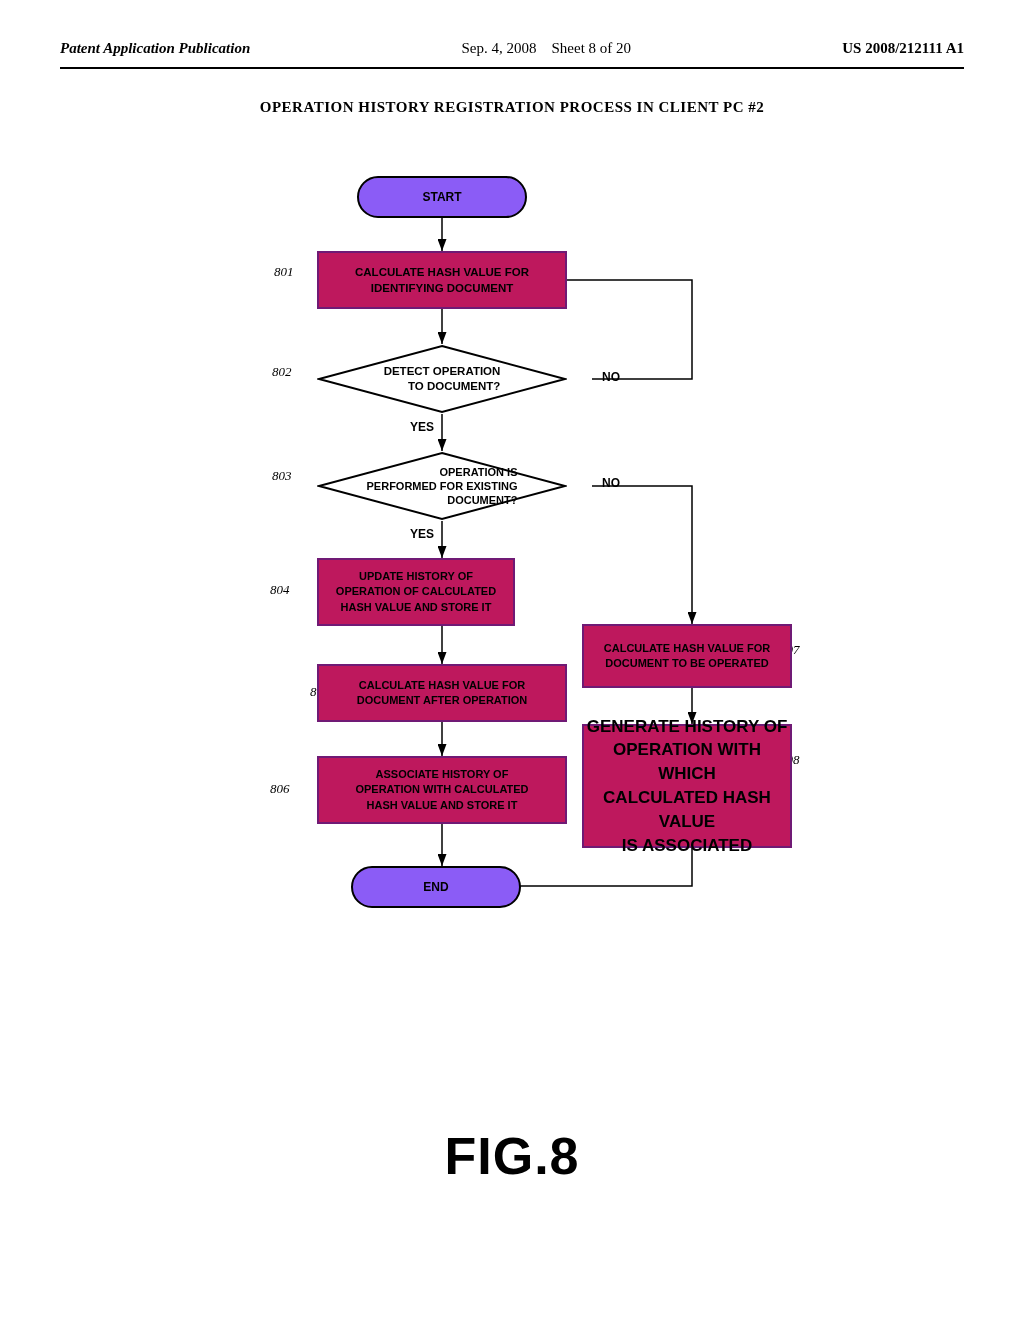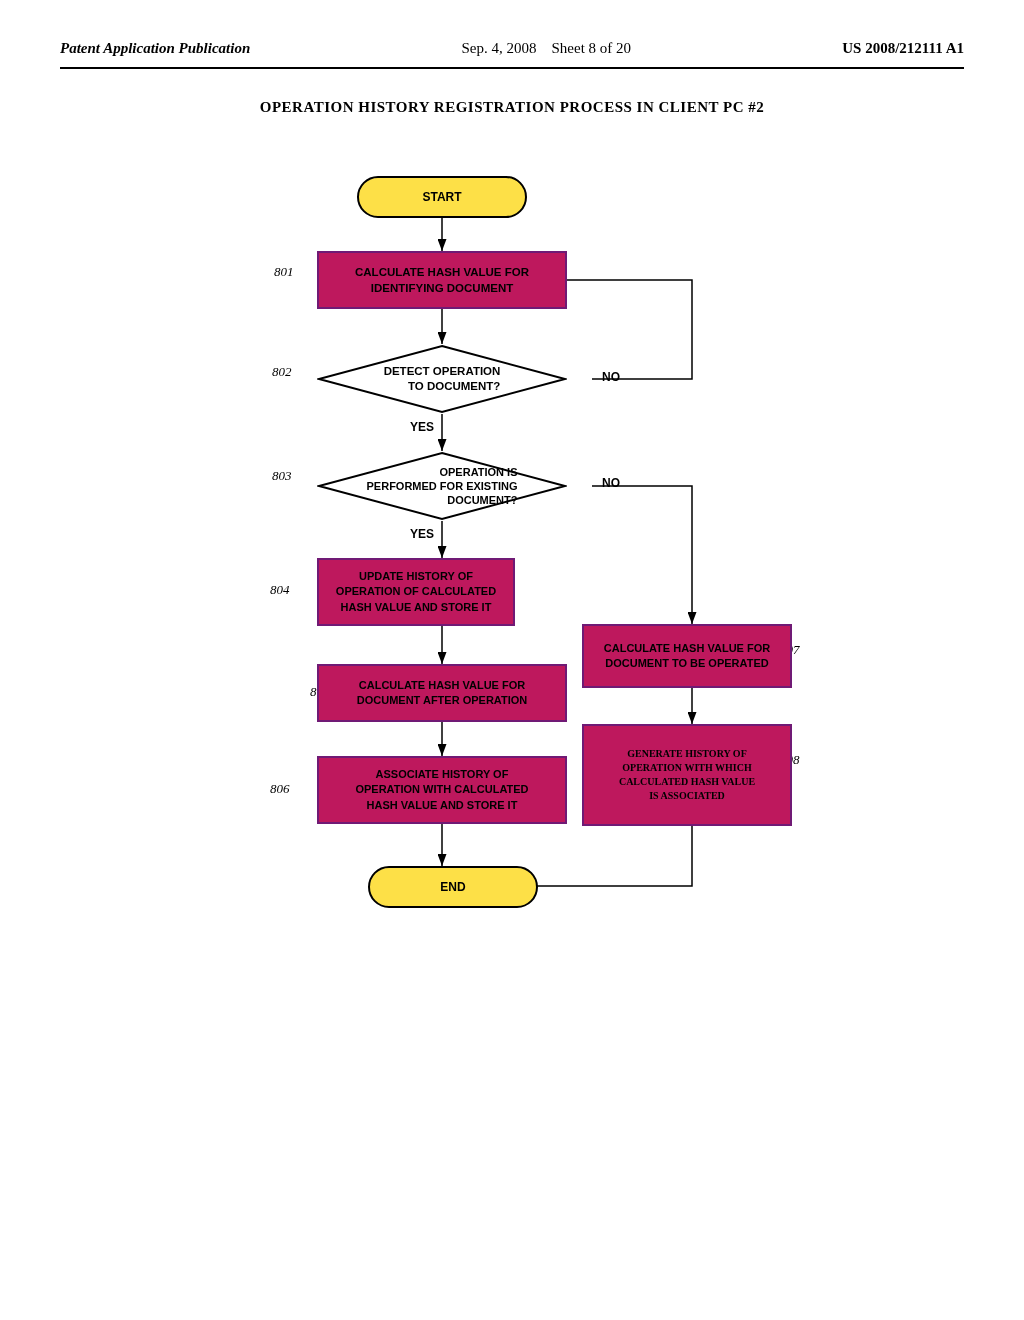--- a/index.html
+++ b/index.html
@@ -61,21 +61,21 @@
       align-items: center;
       justify-content: center;
       text-align: center;
       font-size: 12px;
       font-weight: bold;
       font-family: Arial, sans-serif;
     }
     .rounded-rect {
       border: 2px solid #000;
       border-radius: 25px;
-      background: #fde047;
+      background: #8b5cf6;
     }
     .rect {
       border: 2px solid #701a75;
       background: #be185d;
     }
     .diamond-container {
       position: absolute;
     }
     .diamond-text {
       position: absolute;
@@ -253,27 +253,28 @@
 
     <div class="shape rect" style="left:420px;top:478px;width:210px;height:64px;font-size:11px;">
       <span style="white-space:pre-line;line-height:1.4;">CALCULATE HASH VALUE FOR
 DOCUMENT TO BE OPERATED</span>
     </div>
 
     <div class="step-label" style="left:618px;top:606px;">
       <span>808</span>
     </div>
 
-    <div class="shape rect" style="left:420px;top:578px;width:210px;height:102px;font-size:10px;font-family:Liberation Serif, serif;">
+    <div class="shape rect" style="left:420px;top:578px;width:210px;height:124px;font-size:17px;">
       <span style="white-space:pre-line;line-height:1.4;">GENERATE HISTORY OF
 OPERATION WITH WHICH
 CALCULATED HASH VALUE
 IS ASSOCIATED</span>
     </div>
 
-    <div class="shape rounded-rect" style="left:206px;top:720px;width:170px;height:42px;">
+    <div class="shape rounded-rect" style="left:189px;top:720px;width:170px;height:42px;">
       <span>END</span>
     </div>
 
   </div>
 
+  <div class="fig-label">FIG.8</div>
 
 </div>
 
 </body></html>

